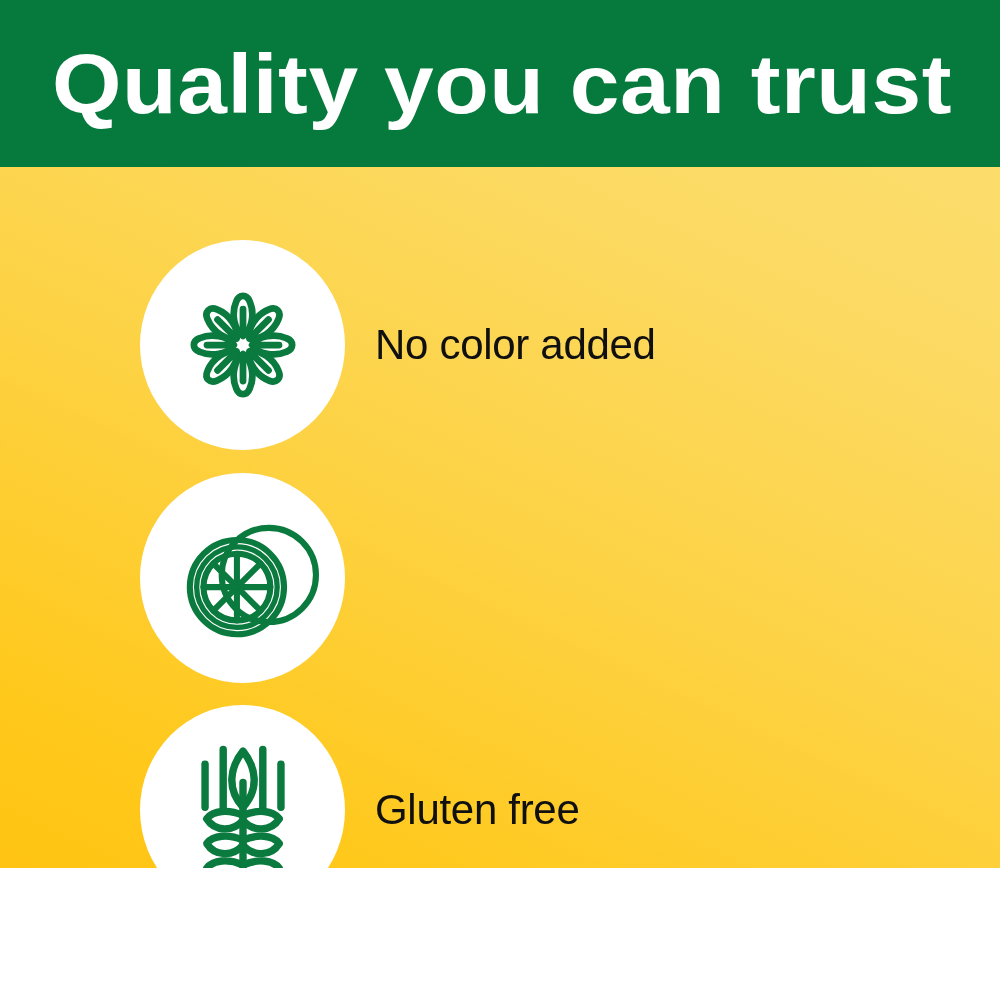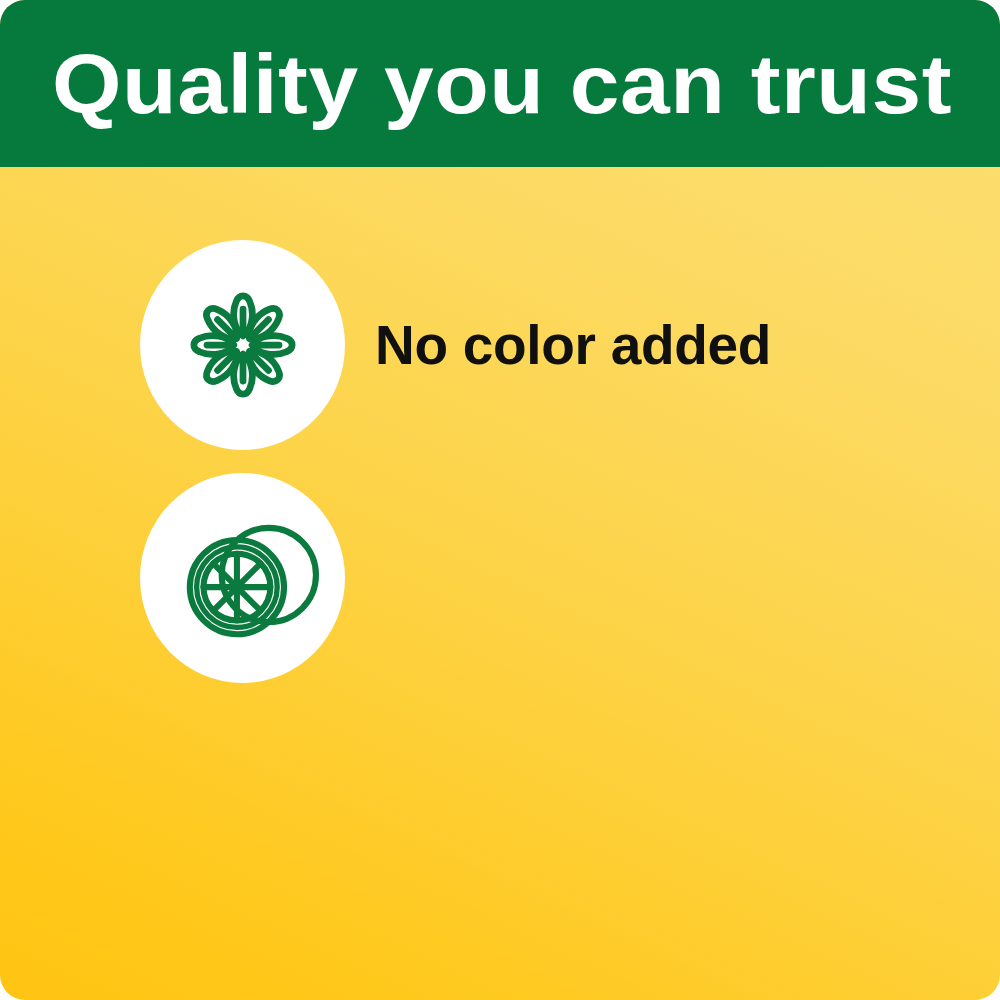--- a/index.html
+++ b/index.html
@@ -9,24 +9,23 @@
   body {
     width: 1000px;
     height: 1000px;
     overflow: hidden;
     font-family: "Liberation Sans", sans-serif;
     background: #FFFFFF;
   }
   #card {
     position: relative;
     width: 1000px;
-    height: 1000px;
+    height: 868px;
     overflow: hidden;
     background: linear-gradient(205deg, #FDE074 0%, #FCDA63 28%, #FDD243 58%, #FFC81A 88%, #FFC413 100%);
-    border-radius: 25px;
   }
   
   #header-band {
     position: absolute;
     left: 0;
     top: 0;
     width: 1000px;
     height: 167px;
     background: #057A3C;
     overflow: hidden;
@@ -73,22 +72,22 @@
   .icon-badge svg {
     display: block;
   }
   .feature-label {
     position: absolute;
     left: 375px;
     top: 50%;
     transform: translateY(-50%);
     color: #101010;
     font-family: "Liberation Sans", sans-serif;
-    font-weight: bold;
-    font-size: 55px;
+    font-weight: normal;
+    font-size: 42px;
     line-height: 48px;
     letter-spacing: -0.3px;
     white-space: nowrap;
   }
 </style>
 </head>
 <body>
 
 <div id="card">
 
@@ -162,14 +161,40 @@
             <path d="M92 112 L61 143"></path>
             <path d="M92 112 L48 112"></path>
             <path d="M92 112 L61 81"></path>
           </g>
           <circle cx="92" cy="112" r="4" fill="#0A7A3E" stroke="none"></circle>
         </svg>
       </span>
     </div>
   </div>
 
+  <div class="feature-row" id="row-2">
+    <div class="icon-badge">
+      <span>
+        <svg width="140" height="165" viewBox="0 0 160 200" fill="none" stroke="#0A7A3E" stroke-width="9" stroke-linecap="round" stroke-linejoin="round">
+
+          <path d="M34 44 L34 96"></path>
+          <path d="M126 44 L126 96"></path>
+
+          <path d="M56 26 L56 96"></path>
+          <path d="M104 26 L104 96"></path>
+
+          <path d="M80 28 C 64 48, 60 74, 80 96 C 100 74, 96 48, 80 28 Z"></path>
+
+          <path d="M80 66 L80 186"></path>
+
+          <path d="M80 106 C 62 98, 44 100, 36 110 C 46 126, 68 126, 80 112"></path>
+          <path d="M80 106 C 98 98, 116 100, 124 110 C 114 126, 92 126, 80 112"></path>
+          <path d="M80 136 C 62 128, 44 130, 36 140 C 46 156, 68 156, 80 142"></path>
+          <path d="M80 136 C 98 128, 116 130, 124 140 C 114 156, 92 156, 80 142"></path>
+          <path d="M80 166 C 62 158, 44 160, 36 170 C 46 186, 68 186, 80 172"></path>
+          <path d="M80 166 C 98 158, 116 160, 124 170 C 114 186, 92 186, 80 172"></path>
+        </svg>
+      </span>
+    </div>
+    <div class="feature-label">Gluten free</div>
+  </div>
 
 </div>
 
 </body></html>

